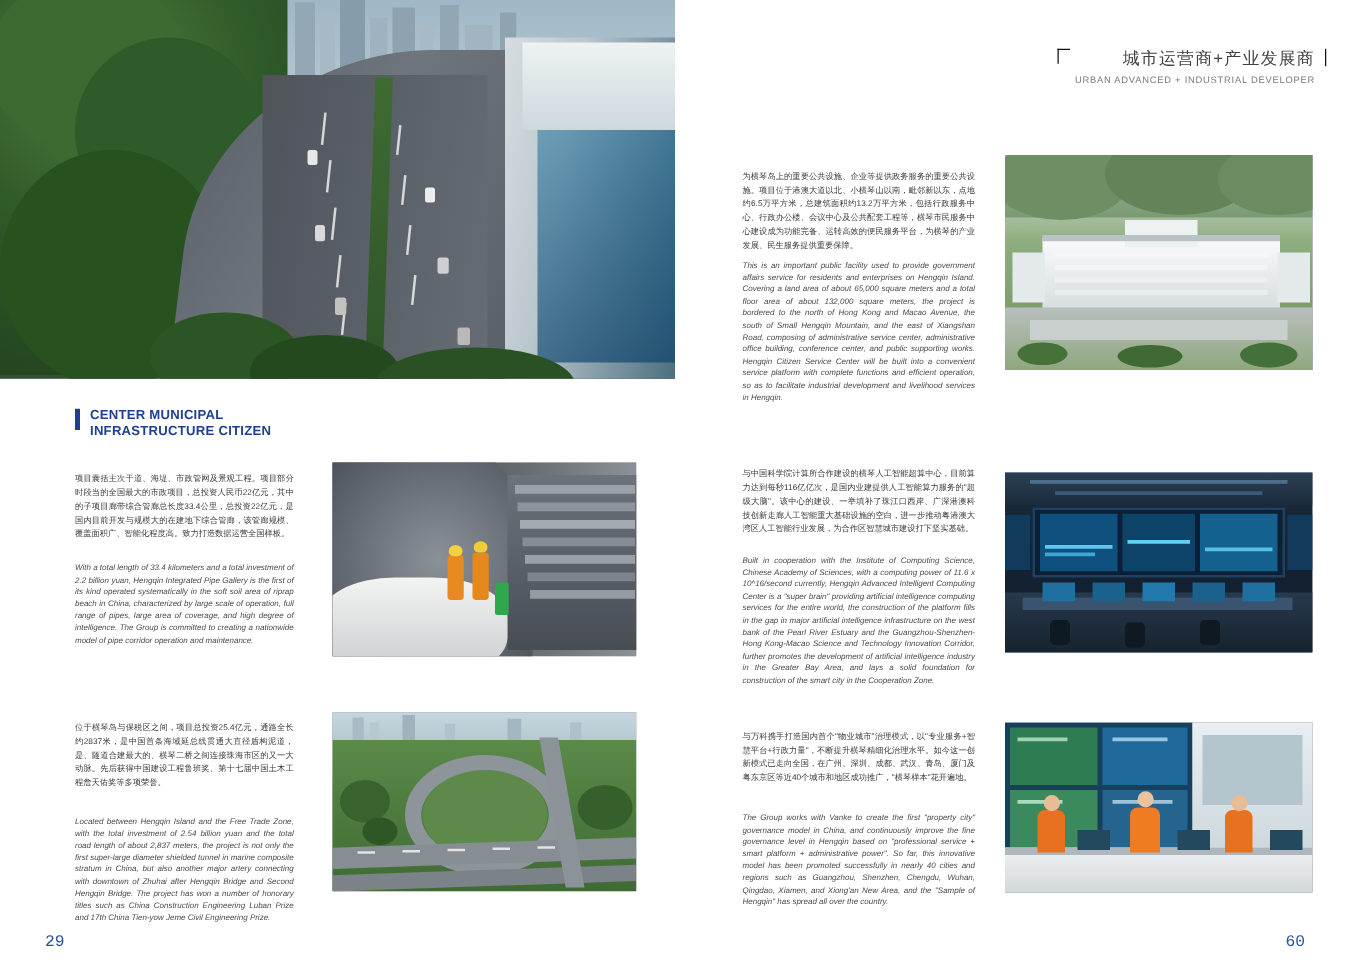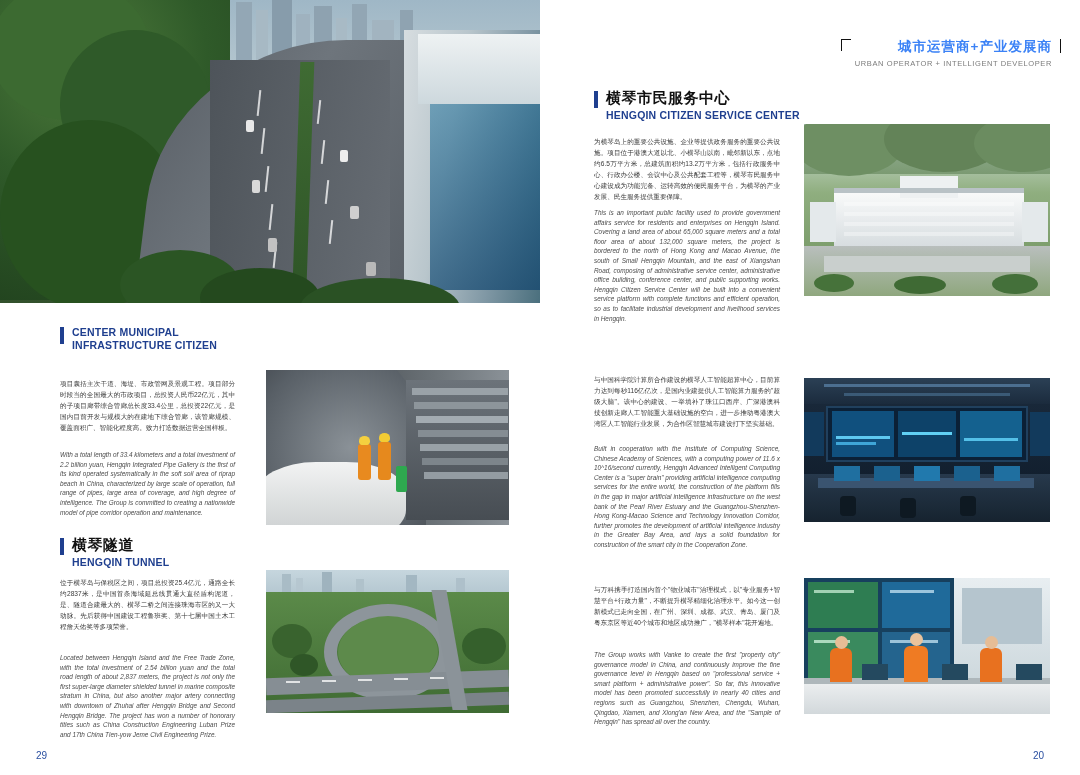--- a/index.html
+++ b/index.html
@@ -45,38 +45,38 @@
     position: absolute;
     font-size: 6.4px; line-height: 9.6px; color: #4a4a4a;
     text-align: justify; font-style: italic;
   }
 
   
   .brand {
     position: absolute; right: 28px; top: 38px; text-align: right;
   }
   .brand .cn {
-    font-size: 13.5px; font-weight: bold; color: #3b82f6; letter-spacing: 1px;
+    font-size: 13.5px; font-weight: normal; color: #404040; letter-spacing: 1px;
   }
   .brand .en {
     font-size: 7.5px; color: #7b7b7b; letter-spacing: 0.6px; margin-top: 3px;
   }
   .brand .corner-l {
     position: absolute; left: -14px; top: 1px;
     width: 10px; height: 12px;
     border-left: 1.6px solid #111; border-top: 1.6px solid #111;
   }
   .brand .corner-r {
     position: absolute; right: -9px; top: 1px;
     width: 3px; height: 14px;
     border-right: 1.6px solid #111;
   }
 
   
-  .pageno { position: absolute; bottom: 14px; font-size: 10px; color: #2a4fa0; }
+  .pageno { position: absolute; bottom: 14px; font-size: 13px; color: #2a4fa0; font-family: Liberation Mono, monospace; }
   .pageno.left { left: 36px; }
   .pageno.right { right: 36px; }
 
   
   .road { position: absolute; background: #4a4f54; }
   .treeband { position: absolute; background: #2f5d2a; }
   .veg { position: absolute; border-radius: 50%; }
   .bld { position: absolute; background: #cfd6dd; }
   .win { position: absolute; background: rgba(255,255,255,.35); }
   .stripe { position: absolute; background: rgba(255,255,255,.75); }
@@ -169,25 +169,20 @@
          background:linear-gradient(#f2f3f3,#c8cccd);"></div>
 
     <div style="position:absolute;left:92px;top:74px;width:13px;height:36px;background:#e88a1f;border-radius:3px;"></div>
     <div style="position:absolute;left:93px;top:66px;width:11px;height:9px;background:#f4d03f;border-radius:50% 50% 40% 40%;"></div>
     <div style="position:absolute;left:112px;top:72px;width:13px;height:38px;background:#e6891d;border-radius:3px;"></div>
     <div style="position:absolute;left:113px;top:63px;width:11px;height:9px;background:#f2cc34;border-radius:50% 50% 40% 40%;"></div>
 
     <div style="position:absolute;left:130px;top:96px;width:11px;height:26px;background:#2ea84f;border-radius:2px;"></div>
   </div>
 
-  <div class="bar-head" style="left:60px; top:535px; width:200px;">
-    <div class="bar"></div>
-    <div class="cn">横琴隧道</div>
-    <div class="en">HENGQIN TUNNEL</div>
-  </div>
   <div class="cn-body" style="left:60px; top:577px; width:175px;">位于横琴岛与保税区之间，项目总投资25.4亿元，通路全长约2837米，是中国首条海域延总线贯通大直径盾构泥道，是、隧道合建最大的、横琴二桥之间连接珠海市区的又一大动脉。先后获得中国建设工程鲁班奖、第十七届中国土木工程詹天佑奖等多项荣誉。</div>
   <div class="en-body" style="left:60px; top:653px; width:175px;">Located between Hengqin Island and the Free Trade Zone, with the total investment of 2.54 billion yuan and the total road length of about 2,837 meters, the project is not only the first super-large diameter shielded tunnel in marine composite stratum in China, but also another major artery connecting with downtown of Zhuhai after Hengqin Bridge and Second Hengqin Bridge. The project has won a number of honorary titles such as China Construction Engineering Luban Prize and 17th China Tien-yow Jeme Civil Engineering Prize.</div>
 
   <div class="photo" style="left:266px; top:570px; width:243px; height:143px;">
     <div class="sky" style="background:linear-gradient(#b9cad4 0%,#a6bcae 22%,#6f9460 48%,#52793f 100%);"></div>
 
     <div style="position:absolute;left:0;top:0;width:243px;height:26px;background:linear-gradient(#c6d6de,#b3c6cf);"></div>
     <div class="bld" style="left:16px;top:4px;width:9px;height:22px;background:#a9bcc6;"></div>
     <div class="bld" style="left:30px;top:8px;width:7px;height:18px;background:#b6c7d0;"></div>
     <div class="bld" style="left:56px;top:2px;width:10px;height:24px;background:#9fb3be;"></div>
@@ -214,28 +209,23 @@
     <div class="veg" style="left:196px;top:58px;width:44px;height:36px;background:#35602c;"></div>
     <div class="veg" style="left:24px;top:84px;width:28px;height:22px;background:#2f5627;"></div>
   </div>
 
   <div class="pageno left">29</div>
 
   <div class="brand">
     <div class="corner-l"></div>
     <div class="corner-r"></div>
     <div class="cn">城市运营商+产业发展商</div>
-    <div class="en">URBAN OPERATOR + INTELLIGENT DEVELOPER</div>
-  </div>
-
-  <div class="bar-head" style="left:594px; top:88px; width:210px;">
-    <div class="bar"></div>
-    <div class="cn">横琴市民服务中心</div>
-    <div class="en">HENGQIN CITIZEN SERVICE CENTER</div>
-  </div>
+    <div class="en">URBAN ADVANCED + INDUSTRIAL DEVELOPER</div>
+  </div>
+
   <div class="cn-body" style="left:594px; top:136px; width:186px;">为横琴岛上的重要公共设施、企业等提供政务服务的重要公共设施。项目位于港澳大道以北、小横琴山以南，毗邻新以东，点地约6.5万平方米，总建筑面积约13.2万平方米，包括行政服务中心、行政办公楼、会议中心及公共配套工程等，横琴市民服务中心建设成为功能完备、运转高效的便民服务平台，为横琴的产业发展、民生服务提供重要保障。</div>
   <div class="en-body" style="left:594px; top:208px; width:186px;">This is an important public facility used to provide government affairs service for residents and enterprises on Hengqin Island. Covering a land area of about 65,000 square meters and a total floor area of about 132,000 square meters, the project is bordered to the north of Hong Kong and Macao Avenue, the south of Small Hengqin Mountain, and the east of Xiangshan Road, composing of administrative service center, administrative office building, conference center, and public supporting works. Hengqin Citizen Service Center will be built into a convenient service platform with complete functions and efficient operation, so as to facilitate industrial development and livelihood services in Hengqin.</div>
 
   <div class="photo" style="left:804px; top:124px; width:246px; height:172px;">
     <div class="sky" style="background:linear-gradient(#c3d4dd 0%,#b6cbb4 20%,#8fae7f 40%,#6d8f5c 100%);"></div>
 
     <div style="position:absolute;left:0;top:0;width:246px;height:50px;background:linear-gradient(#9fb6a5,#7b9a72);"></div>
     <div class="veg" style="left:-10px;top:-12px;width:110px;height:64px;background:#6e8f63;"></div>
     <div class="veg" style="left:80px;top:-18px;width:120px;height:66px;background:#638358;"></div>
     <div class="veg" style="left:170px;top:-10px;width:100px;height:58px;background:#6b8c60;"></div>
@@ -321,15 +311,15 @@
     <div style="position:absolute;left:100px;top:68px;width:24px;height:36px;background:#ef7b23;border-radius:6px 6px 0 0;"></div>
     <div style="position:absolute;left:106px;top:55px;width:13px;height:13px;background:#eac39c;border-radius:50%;"></div>
     <div style="position:absolute;left:176px;top:70px;width:22px;height:34px;background:#e8711f;border-radius:6px 6px 0 0;"></div>
     <div style="position:absolute;left:181px;top:58px;width:13px;height:13px;background:#e6bd96;border-radius:50%;"></div>
 
     <div style="position:absolute;left:58px;top:86px;width:26px;height:16px;background:#24495f;"></div>
     <div style="position:absolute;left:138px;top:86px;width:26px;height:16px;background:#24495f;"></div>
     <div style="position:absolute;left:212px;top:86px;width:26px;height:16px;background:#24495f;"></div>
   </div>
 
-  <div class="pageno right">20</div>
+  <div class="pageno right">60</div>
 
 </div>
 
 </body></html>

